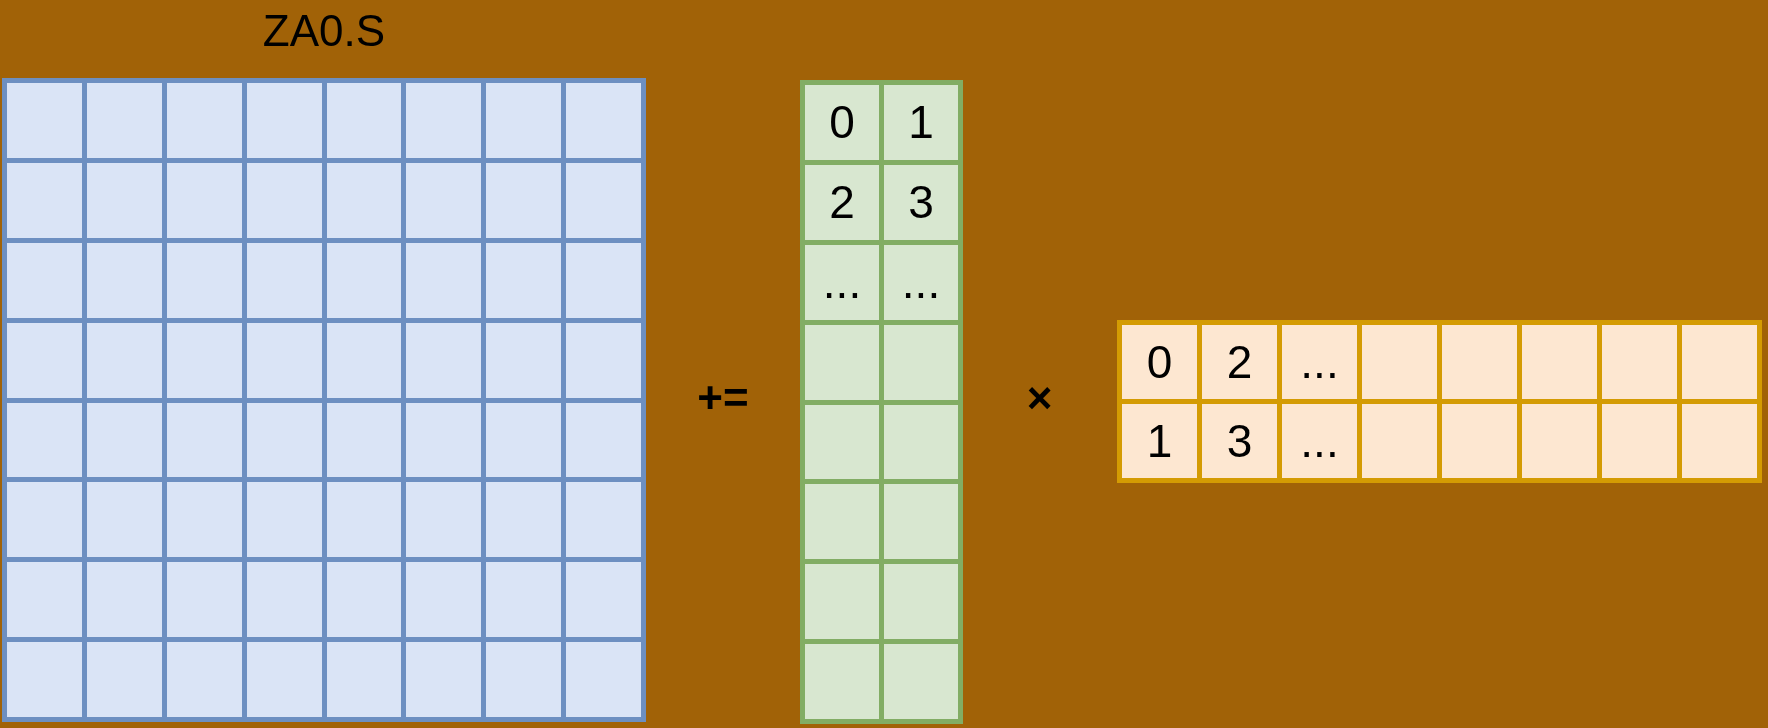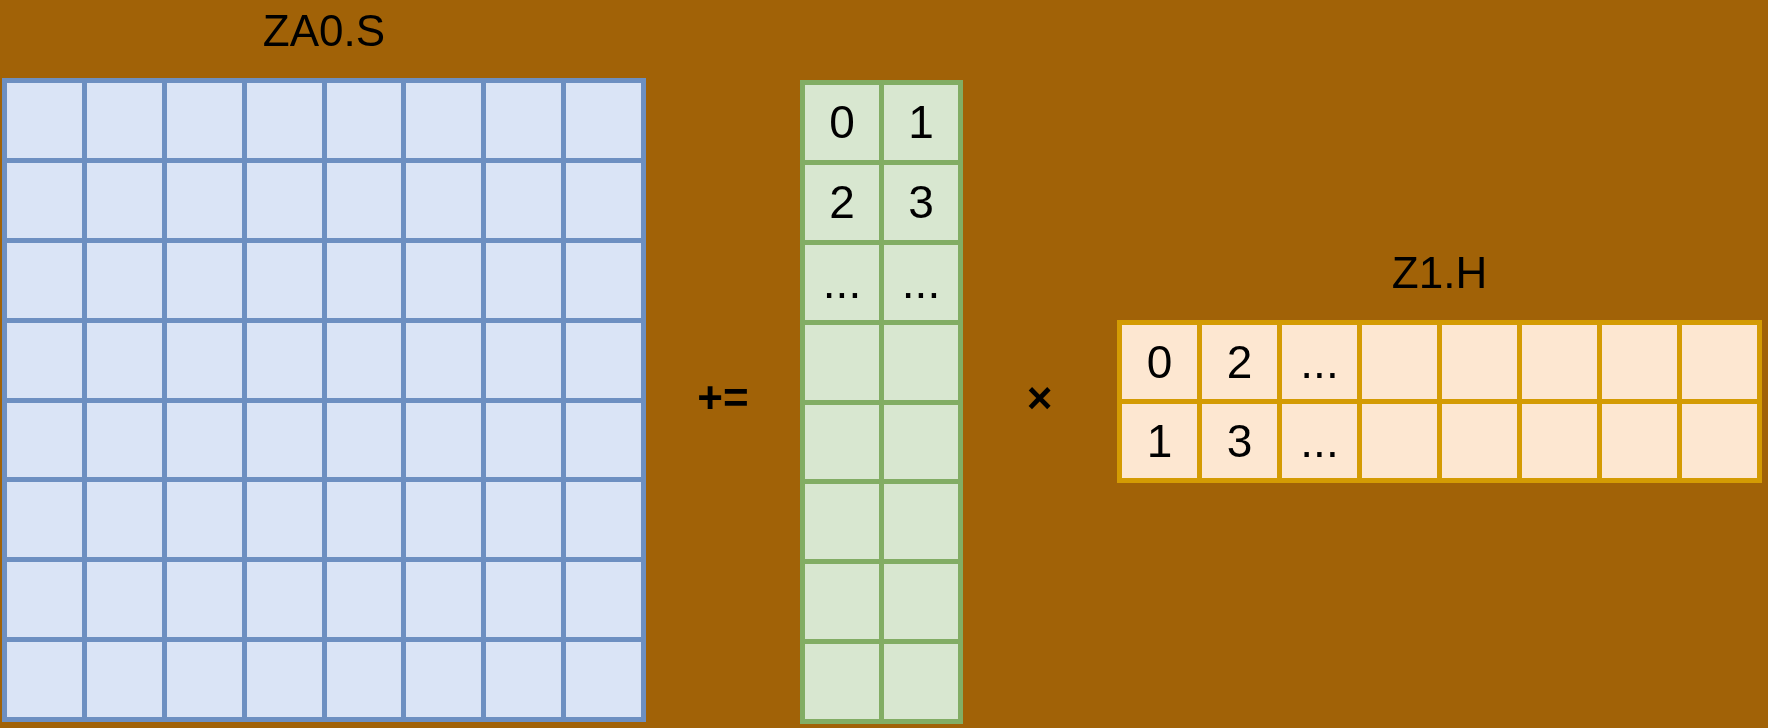--- a/index.html
+++ b/index.html
@@ -168,21 +168,20 @@
       <div class="cell"></div>
       <div class="cell"></div>
       <div class="cell"></div>
       <div class="cell"></div>
       <div class="cell"></div>
       <div class="cell"></div>
     </div>
 
   <div id="op-multiply" class="operator">×</div>
 
-  <div id="title-rhs" class="matrix-title">Z1.H</div>
 
   <div id="grid-rhs" class="grid" style="grid-template-columns: repeat(8, 1fr); grid-template-rows: repeat(2, 1fr);">
       <div class="cell">0</div>
       <div class="cell">2</div>
       <div class="cell">...</div>
       <div class="cell"></div>
       <div class="cell"></div>
       <div class="cell"></div>
       <div class="cell"></div>
       <div class="cell"></div>

